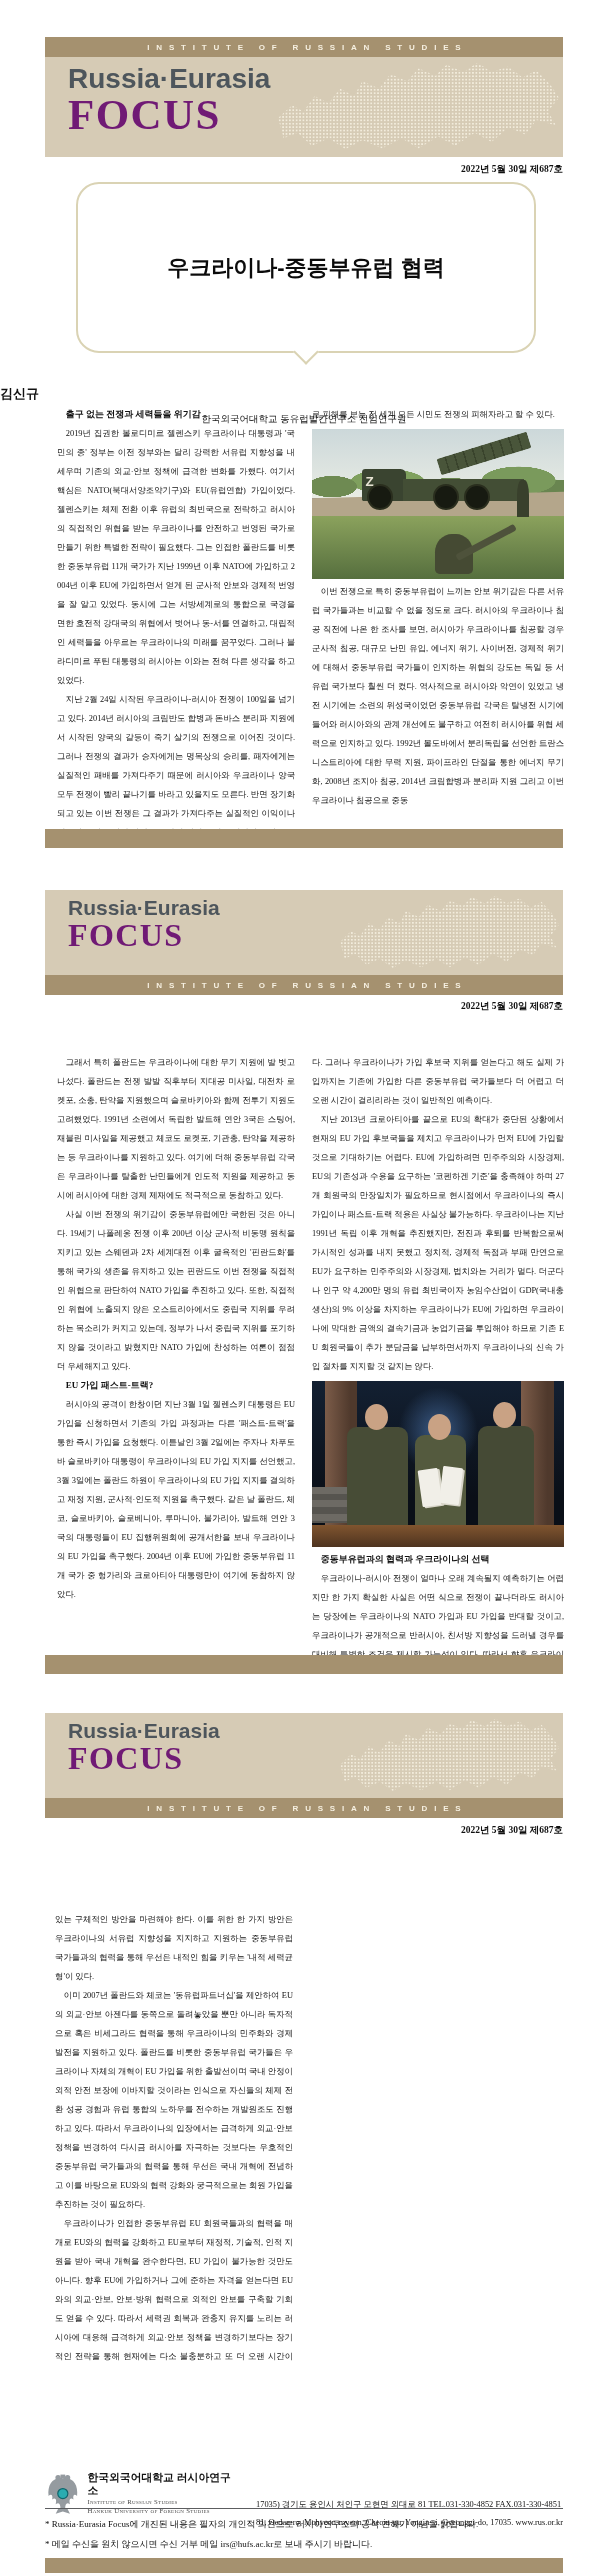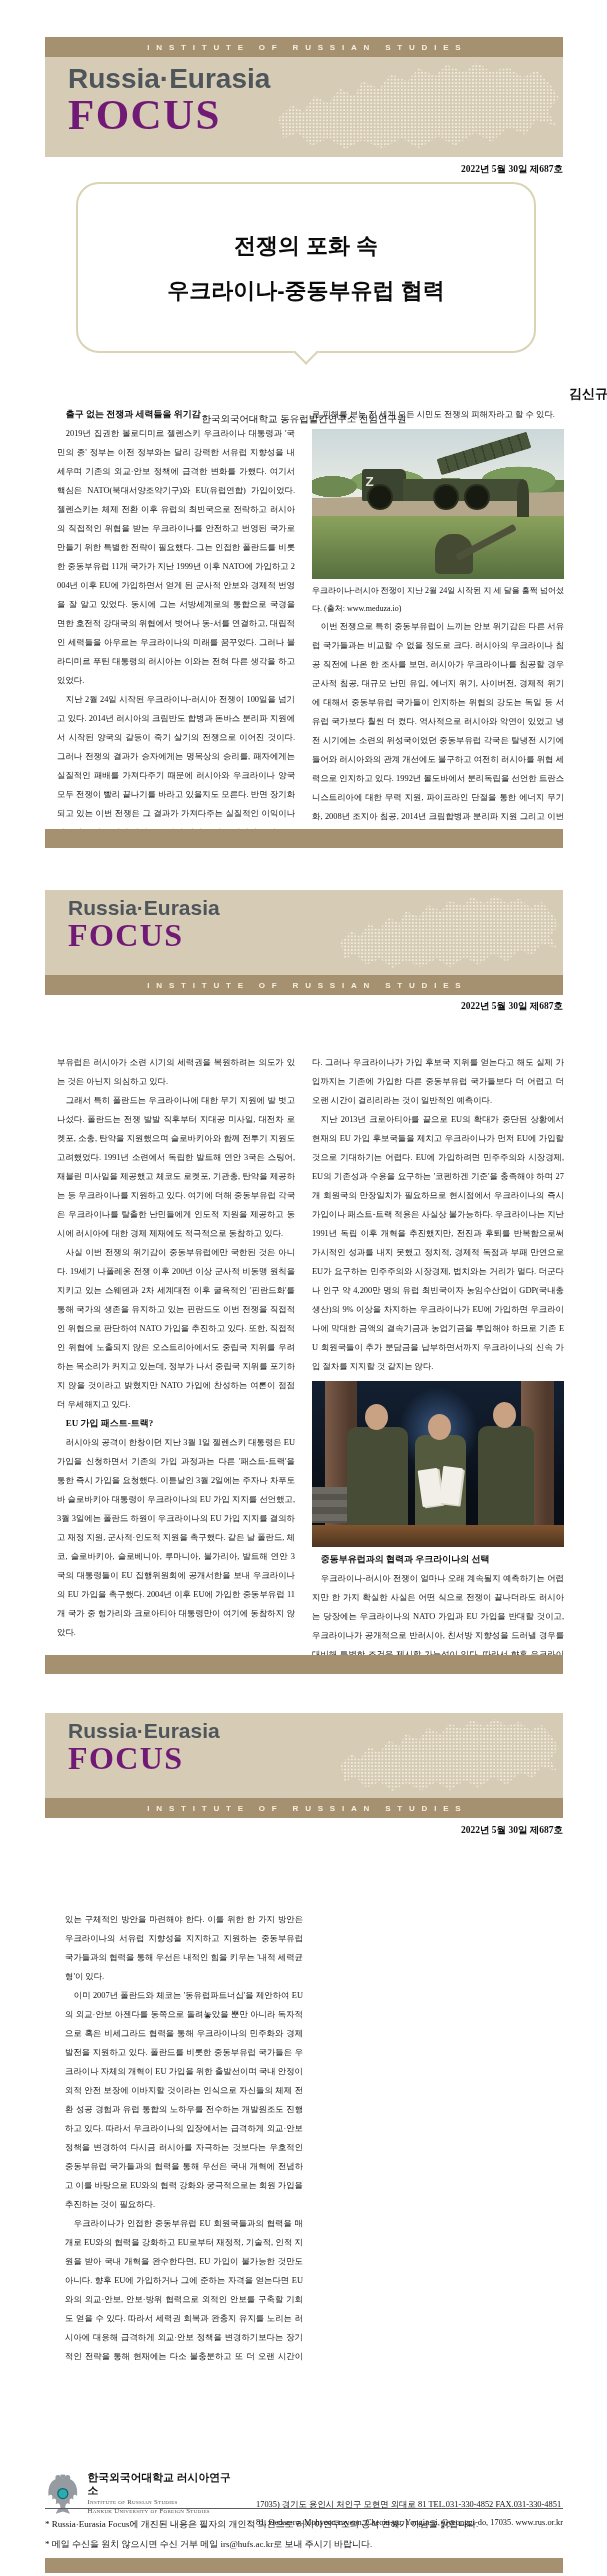--- a/index.html
+++ b/index.html
@@ -30,21 +30,21 @@
   .issue-line{position:absolute;right:45px;font-size:9.5px;font-weight:bold;white-space:nowrap;}
   
   .title-box{position:absolute;left:76px;top:182px;width:456px;height:167px;
              border:2px solid #dad3b4;border-radius:23px;background:#fff;
              display:flex;flex-direction:column;align-items:center;justify-content:center;
              font-family:"Liberation Sans",sans-serif;font-weight:bold;font-size:22px;
              line-height:45px;text-align:center;color:#0b0b0b;}
   .title-pointer{position:absolute;left:50%;bottom:-10px;width:16px;height:16px;background:#fff;
                  border-right:2px solid #dad3b4;border-bottom:2px solid #dad3b4;
                  transform:translateX(-50%) rotate(45deg);}
-  .author{position:absolute;left:0;width:608px;text-align:right;top:385px;
+  .author{position:absolute;left:0;width:608px;text-align:left;top:385px;
           font-family:"Liberation Sans",sans-serif;font-weight:bold;font-size:13px;}
   .affil{position:absolute;left:0;width:608px;text-align:center;top:413px;
          font-family:"Liberation Sans",sans-serif;font-size:9.5px;}
   
   .col{position:absolute;width:238px;font-size:8.4px;line-height:19px;text-align:justify;
        word-break:break-all;overflow:hidden;}
   .col p{margin:0;text-indent:8.8px;}
   .col p.no-indent{text-indent:0;}
   .col-h{font-weight:bold;font-size:9px;text-indent:8.8px;margin:0;}
   .caption{font-size:8px;line-height:17.6px;}
@@ -108,21 +108,20 @@
   <div class="band band-lg" style="top:57px;height:100px;">
     <div class="brand">
       <div class="brand-top">Russia·Eurasia</div>
       <div class="brand-main">FOCUS</div>
     </div>
     <div class="map map-lg"></div>
   </div>
   <div class="issue-line" style="top:163px;">2022년 5월 30일 제687호</div>
 
   <div class="title-box">
-    <div>전쟁의 포화 속</div>
     <div>우크라이나-중동부유럽 협력</div>
     <div class="title-pointer"></div>
   </div>
   <div class="author">김신규</div>
   <div class="affil">한국외국어대학교 동유럽발칸연구소 전임연구원</div>
 
   <div class="col" style="left:57px;top:405px;height:424px;">
     <p class="col-h">출구 없는 전쟁과 세력들을 위기감</p>
     <p>2019년 집권한 볼로디미르 젤렌스키 우크라이나 대통령과 '국민의 종' 정부는 이전 정부와는 달리 강력한 서유럽 지향성을 내세우며 기존의 외교·안보 정책에 급격한 변화를 가했다. 여기서 핵심은 NATO(북대서양조약기구)와 EU(유럽연합) 가입이었다. 젤렌스키는 체제 전환 이후 유럽의 최빈국으로 전락하고 러시아의 직접적인 위협을 받는 우크라이나를 안전하고 번영된 국가로 만들기 위한 특별한 전략이 필요했다. 그는 인접한 폴란드를 비롯한 중동부유럽 11개 국가가 지난 1999년 이후 NATO에 가입하고 2004년 이후 EU에 가입하면서 얻게 된 군사적 안보와 경제적 번영을 잘 알고 있었다. 동시에 그는 서방세계로의 통합으로 국경을 면한 호전적 강대국의 위협에서 벗어나 동-서를 연결하고, 대립적인 세력들을 아우르는 우크라이나의 미래를 꿈꾸었다. 그러나 블라디미르 푸틴 대통령의 러시아는 이와는 전혀 다른 생각을 하고 있었다.</p>
     <p>지난 2월 24일 시작된 우크라이나-러시아 전쟁이 100일을 넘기고 있다. 2014년 러시아의 크림반도 합병과 돈바스 분리파 지원에서 시작된 양국의 갈등이 죽기 살기의 전쟁으로 이어진 것이다. 그러나 전쟁의 결과가 승자에게는 명목상의 승리를, 패자에게는 실질적인 패배를 가져다주기 때문에 러시아와 우크라이나 양국 모두 전쟁이 빨리 끝나기를 바라고 있을지도 모른다. 반면 장기화되고 있는 이번 전쟁은 그 결과가 가져다주는 실질적인 이익이나 생존의 문제를 넘어 이제는 국가의 위신을 걸고 진행되고 있는 듯하다. 출구를 찾지 못하고 계속되는 전쟁의 가장 큰 피해자는 생명과 재산을 잃고 있는 우크라이나인들이겠지만 동시에 국제적인 비난과 각종 제재를 감수해야 하는 러시아인들 그리고 이 전쟁으로 야기된 에너지와 식량 위기, 글로벌 공급망과 시장 불안정 등으</p>
@@ -142,40 +141,38 @@
         <div class="p1-bed"></div>
         <div class="p1-launcher"></div>
         <div class="p1-wheel" style="left:3%;"></div>
         <div class="p1-wheel" style="left:44%;"></div>
         <div class="p1-wheel" style="left:63%;"></div>
       </div>
       <div class="p1-soldier-stand"></div>
       <div class="p1-soldier-kneel"></div>
       <div class="p1-manpads"></div>
     </figure>
-    <p class="caption no-indent">우크라이나-러시아 전쟁이 지난 2월 24일 시작된 지 세 달을 훌쩍 넘어섰다. (출처: www.meduza.io)</p>
     <p>이번 전쟁으로 특히 중동부유럽이 느끼는 안보 위기감은 다른 서유럽 국가들과는 비교할 수 없을 정도로 크다. 러시아의 우크라이나 침공 직전에 나온 한 조사를 보면, 러시아가 우크라이나를 침공할 경우 군사적 침공, 대규모 난민 유입, 에너지 위기, 사이버전, 경제적 위기에 대해서 중동부유럽 국가들이 인지하는 위협의 강도는 독일 등 서유럽 국가보다 훨씬 더 컸다. 역사적으로 러시아와 악연이 있었고 냉전 시기에는 소련의 위성국이었던 중동부유럽 각국은 탈냉전 시기에 들어와 러시아와의 관계 개선에도 불구하고 여전히 러시아를 위협 세력으로 인지하고 있다. 1992년 몰도바에서 분리독립을 선언한 트란스니스트리아에 대한 무력 지원, 파이프라인 단절을 통한 에너지 무기화, 2008년 조지아 침공, 2014년 크림합병과 분리파 지원 그리고 이번 우크라이나 침공으로 중동</p>
   </div>
 
   <div class="page-end-bar" style="top:829px;"></div>
 
   <div class="band band-sm" style="top:890px;height:85px;">
     <div class="brand">
       <div class="brand-top">Russia·Eurasia</div>
       <div class="brand-main">FOCUS</div>
     </div>
     <div class="map map-sm"></div>
   </div>
   <div class="inst-bar" style="top:975px;">
     <span>INSTITUTE OF RUSSIAN STUDIES</span>
   </div>
   <div class="issue-line" style="top:1000px;">2022년 5월 30일 제687호</div>
 
   <div class="col" style="left:57px;top:1053px;height:602px;">
-    <p class="no-indent">부유럽은 러시아가 소련 시기의 세력권을 복원하려는 의도가 있는 것은 아닌지 의심하고 있다.</p>
     <p>그래서 특히 폴란드는 우크라이나에 대한 무기 지원에 발 벗고 나섰다. 폴란드는 전쟁 발발 직후부터 지대공 미사일, 대전차 로켓포, 소총, 탄약을 지원했으며 슬로바키아와 함께 전투기 지원도 고려했었다. 1991년 소련에서 독립한 발트해 연안 3국은 스팅어, 재블린 미사일을 제공했고 체코도 로켓포, 기관총, 탄약을 제공하는 등 우크라이나를 지원하고 있다. 여기에 더해 중동부유럽 각국은 우크라이나를 탈출한 난민들에게 인도적 지원을 제공하고 동시에 러시아에 대한 경제 제재에도 적극적으로 동참하고 있다.</p>
     <p>사실 이번 전쟁의 위기감이 중동부유럽에만 국한된 것은 아니다. 19세기 나폴레옹 전쟁 이후 200년 이상 군사적 비동맹 원칙을 지키고 있는 스웨덴과 2차 세계대전 이후 굴욕적인 '핀란드화'를 통해 국가의 생존을 유지하고 있는 핀란드도 이번 전쟁을 직접적인 위협으로 판단하여 NATO 가입을 추진하고 있다. 또한, 직접적인 위협에 노출되지 않은 오스트리아에서도 중립국 지위를 우려하는 목소리가 커지고 있는데, 정부가 나서 중립국 지위를 포기하지 않을 것이라고 밝혔지만 NATO 가입에 찬성하는 여론이 점점 더 우세해지고 있다.</p>
     <p class="col-h">EU 가입 패스트-트랙?</p>
     <p>러시아의 공격이 한창이던 지난 3월 1일 젤렌스키 대통령은 EU 가입을 신청하면서 기존의 가입 과정과는 다른 '패스트-트랙'을 통한 즉시 가입을 요청했다. 이튿날인 3월 2일에는 주자나 차푸토바 슬로바키아 대통령이 우크라이나의 EU 가입 지지를 선언했고, 3월 3일에는 폴란드 하원이 우크라이나의 EU 가입 지지를 결의하고 재정 지원, 군사적·인도적 지원을 촉구했다. 같은 날 폴란드, 체코, 슬로바키아, 슬로베니아, 루마니아, 불가리아, 발트해 연안 3국의 대통령들이 EU 집행위원회에 공개서한을 보내 우크라이나의 EU 가입을 촉구했다. 2004년 이후 EU에 가입한 중동부유럽 11개 국가 중 헝가리와 크로아티아 대통령만이 여기에 동참하지 않았다.</p>
 
   </div>
 
   <div class="col" style="left:312px;top:1053px;width:252px;height:602px;">
     <p class="no-indent">다. 그러나 우크라이나가 가입 후보국 지위를 얻는다고 해도 실제 가입까지는 기존에 가입한 다른 중동부유럽 국가들보다 더 어렵고 더 오랜 시간이 걸리리라는 것이 일반적인 예측이다.</p>
     <p>지난 2013년 크로아티아를 끝으로 EU의 확대가 중단된 상황에서 현재의 EU 가입 후보국들을 제치고 우크라이나가 먼저 EU에 가입할 것으로 기대하기는 어렵다. EU에 가입하려면 민주주의와 시장경제, EU의 기존성과 수용을 요구하는 '코펜하겐 기준'을 충족해야 하며 27개 회원국의 만장일치가 필요하므로 현시점에서 우크라이나의 즉시 가입이나 패스트-트랙 적용은 사실상 불가능하다. 우크라이나는 지난 1991년 독립 이후 개혁을 추진했지만, 전진과 후퇴를 반복함으로써 가시적인 성과를 내지 못했고 정치적, 경제적 독점과 부패 만연으로 EU가 요구하는 민주주의와 시장경제, 법치와는 거리가 멀다. 더군다나 인구 약 4,200만 명의 유럽 최빈국이자 농임수산업이 GDP(국내총생산)의 9% 이상을 차지하는 우크라이나가 EU에 가입하면 우크라이나에 막대한 금액의 결속기금과 농업기금을 투입해야 하므로 기존 EU 회원국들이 추가 분담금을 납부하면서까지 우크라이나의 신속 가입 절차를 지지할 것 같지는 않다.</p>
@@ -206,21 +203,21 @@
       <div class="brand-top">Russia·Eurasia</div>
       <div class="brand-main">FOCUS</div>
     </div>
     <div class="map map-sm"></div>
   </div>
   <div class="inst-bar" style="top:1798px;">
     <span>INSTITUTE OF RUSSIAN STUDIES</span>
   </div>
   <div class="issue-line" style="top:1824px;">2022년 5월 30일 제687호</div>
 
-  <div class="col" style="left:65px;top:1910px;height:459px;">
+  <div class="col" style="left:55px;top:1910px;height:459px;">
     <p class="no-indent">있는 구체적인 방안을 마련해야 한다. 이를 위한 한 가지 방안은 우크라이나의 서유럽 지향성을 지지하고 지원하는 중동부유럽 국가들과의 협력을 통해 우선은 내적인 힘을 키우는 '내적 세력균형'이 있다.</p>
     <p>이미 2007년 폴란드와 체코는 '동유럽파트너십'을 제안하여 EU의 외교·안보 아젠다를 동쪽으로 돌려놓았을 뿐만 아니라 독자적으로 혹은 비세그라드 협력을 통해 우크라이나의 민주화와 경제 발전을 지원하고 있다. 폴란드를 비롯한 중동부유럽 국가들은 우크라이나 자체의 개혁이 EU 가입을 위한 출발선이며 국내 안정이 외적 안전 보장에 이바지할 것이라는 인식으로 자신들의 체제 전환 성공 경험과 유럽 통합의 노하우를 전수하는 개발원조도 진행하고 있다. 따라서 우크라이나의 입장에서는 급격하게 외교·안보 정책을 변경하여 다시금 러시아를 자극하는 것보다는 우호적인 중동부유럽 국가들과의 협력을 통해 우선은 국내 개혁에 전념하고 이를 바탕으로 EU와의 협력 강화와 궁극적으로는 회원 가입을 추진하는 것이 필요하다.</p>
     <p><span>우크라이나가 인접한 중동부유럽 EU 회원국들과의 협력을 매개로 EU와의 협력을 강화하고 EU로부터 재정적, 기술적, 인적 지원을 받아 국내 개혁을 완수한다면, EU 가입이 불가능한 것만도 아니다. 향후 EU에 가입하거나 그에 준하는 자격을 얻는다면 EU와의 외교·안보, 안보·방위 협력으로 외적인 안보를 구축할 기회도 얻을 수 있다. 따라서 세력권 회복과 완충지 유지를 노리는 러시아에 대응해 급격하게 외교·안보 정책을 변경하기보다는 장기적인 전략을 통해 현재에는 다소 불충분하고 또 더 오랜 시간이 걸릴 것으로 보이지만, 단계별로 EU에 접근하여 경제 성장은 물론 안보·방위 정책에 참여해 실질적인 집단안보를 구축하는 것이 우크라이나가 선택할 수 있는 대안 중 하나이다.</span></p>
   </div>
 
   <div class="footer-row">
     <svg width="36" height="42" viewBox="0 0 60 70">
       <path d="M30 10 C12 8 4 22 6 40 C10 36 14 38 12 46 C18 42 20 46 18 54 C24 50 26 54 26 62 L34 62 C34 54 36 50 42 54 C40 46 42 42 48 46 C46 38 50 36 54 40 C56 22 48 8 30 10 Z" fill="#959ba0"></path>
       <circle cx="22" cy="9" r="4.5" fill="#959ba0"></circle>
       <circle cx="38" cy="9" r="4.5" fill="#959ba0"></circle>

